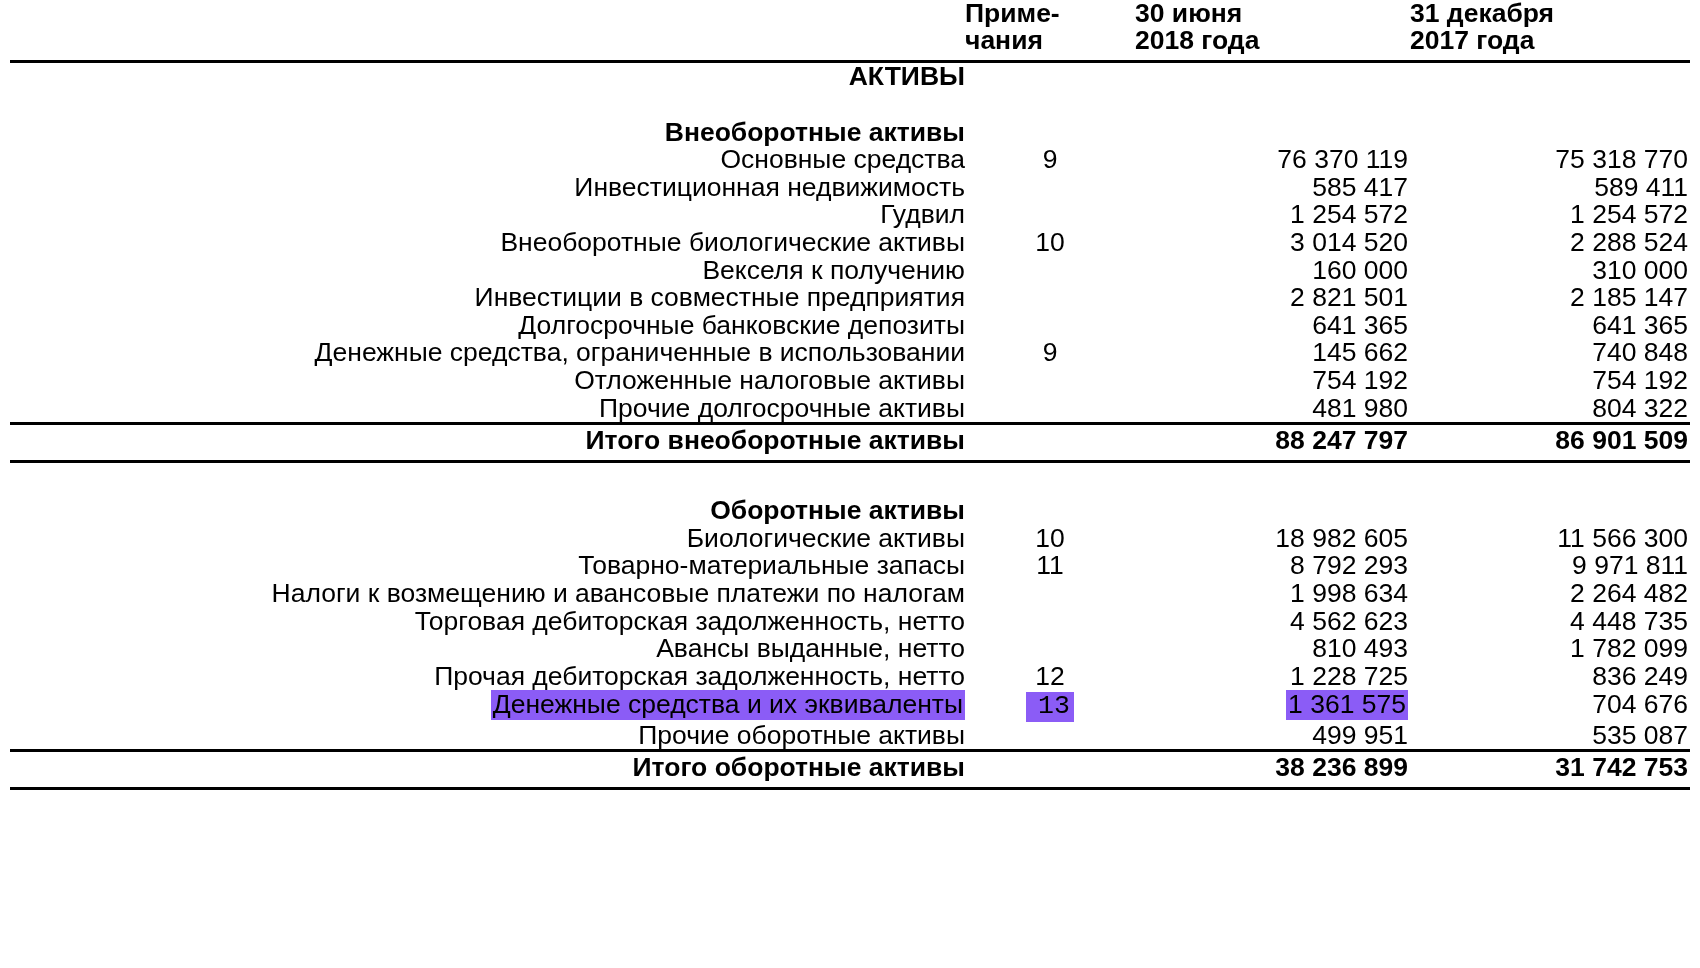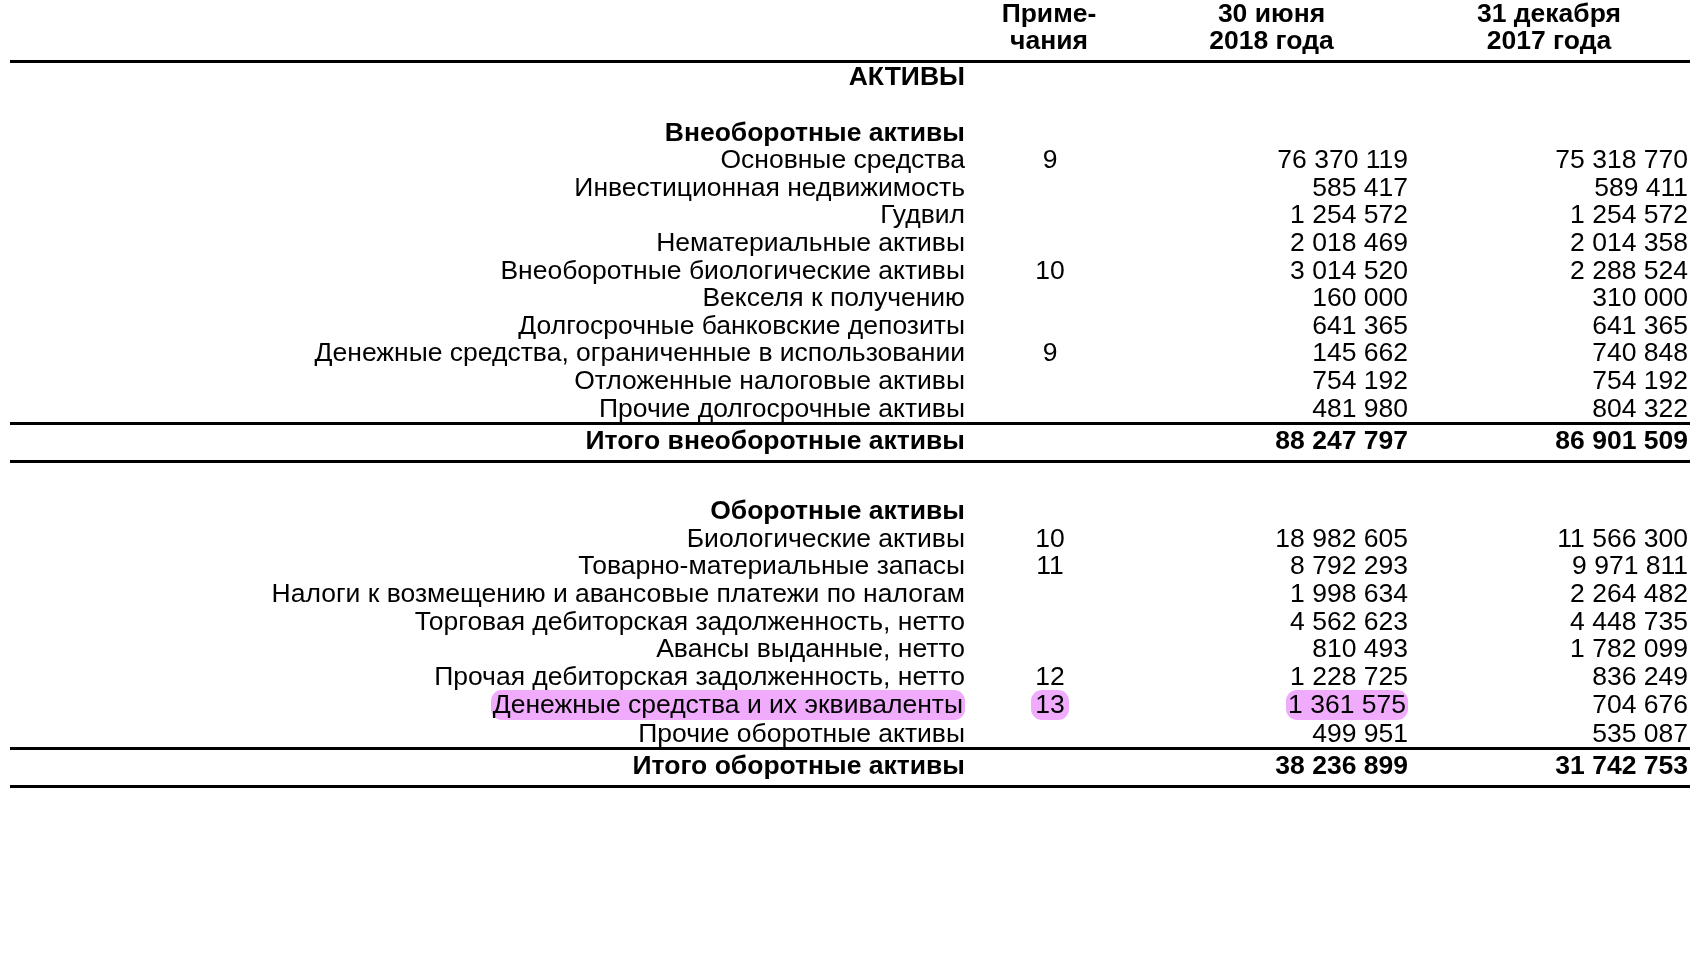--- a/index.html
+++ b/index.html
@@ -39,21 +39,21 @@
   col.c-prev  { width: 280px; }
 
   
   thead th {
     font-weight: bold;
     font-size: 26.5px;
     padding: 0;
     vertical-align: bottom;
   }
   th.h-label { text-align: left; }
-  th.h-note, th.h-cur, th.h-prev { text-align: center; padding-right: 2px; }
+  th.h-note, th.h-cur, th.h-prev { text-align: left; padding-right: 2px; }
   .hline1 { display: block; }
   .hline2 { display: block; }
 
   tr.header-row th { padding-bottom: 7px; }
 
   
   tr.head-rule td {
     border-top: 3px solid #000;
     height: 0;
     padding: 0;
@@ -97,28 +97,27 @@
   tr.subtotal td.val { padding-right: 2px; }
 
   
   tr.grandtotal td {
     font-weight: bold;
     height: 31px;
   }
 
   
   .hl {
-    background: #f0abfc;
-    border-radius: 11px;
+    background: #8b5cf6;
   }
   span.hl {
     padding: 1px 2px 2px 2px;
     display: inline-block;
   }
-  td.note .hl { padding-left: 4px; padding-right: 4px; }
+  td.note .hl { padding-left: 12px; padding-right: 4px; font-family: Liberation Mono, monospace; }
 </style>
 </head>
 <body>
 
 <div class="sheet">
 
   <table class="fs">
     <colgroup>
       <col class="c-label">
       <col class="c-note">
@@ -179,36 +178,36 @@
         <td class="val">585 417</td>
         <td class="val">589 411</td>
       </tr>
       <tr class="item">
         <td class="label indent">Гудвил</td>
         <td class="note"></td>
         <td class="val">1 254 572</td>
         <td class="val">1 254 572</td>
       </tr>
       <tr class="item">
-        <td class="label indent">Нематериальные активы</td>
-        <td class="note"></td>
-        <td class="val">2 018 469</td>
-        <td class="val">2 014 358</td>
-      </tr>
-      <tr class="item">
         <td class="label indent">Внеоборотные биологические активы</td>
         <td class="note">10</td>
         <td class="val">3 014 520</td>
         <td class="val">2 288 524</td>
       </tr>
       <tr class="item">
         <td class="label indent">Векселя к получению</td>
         <td class="note"></td>
         <td class="val">160 000</td>
         <td class="val">310 000</td>
+      </tr>
+      <tr class="item">
+        <td class="label indent">Инвестиции в совместные предприятия</td>
+        <td class="note"></td>
+        <td class="val">2 821 501</td>
+        <td class="val">2 185 147</td>
       </tr>
       <tr class="item">
         <td class="label indent">Долгосрочные банковские депозиты</td>
         <td class="note"></td>
         <td class="val">641 365</td>
         <td class="val">641 365</td>
       </tr>
       <tr class="item">
         <td class="label indent">Денежные средства, ограниченные в использовании</td>
         <td class="note">9</td>

